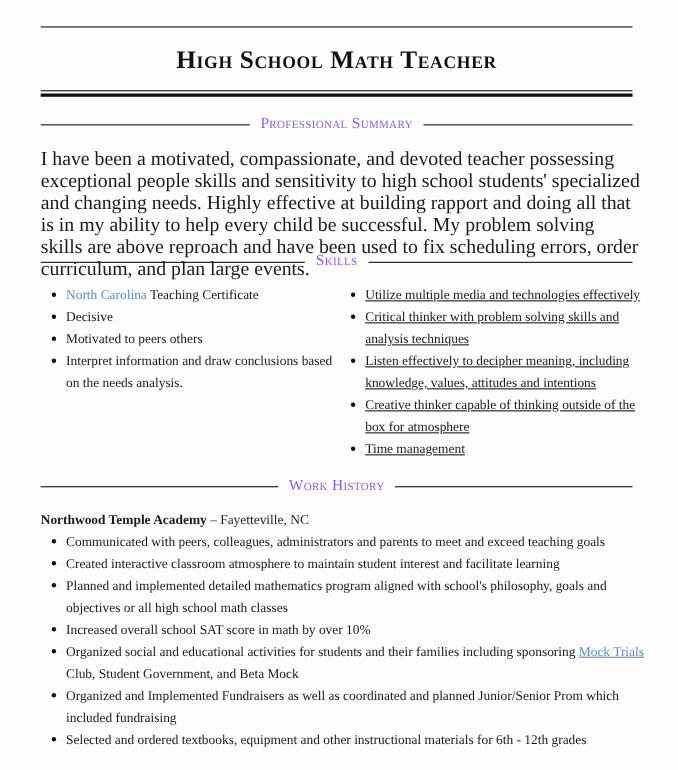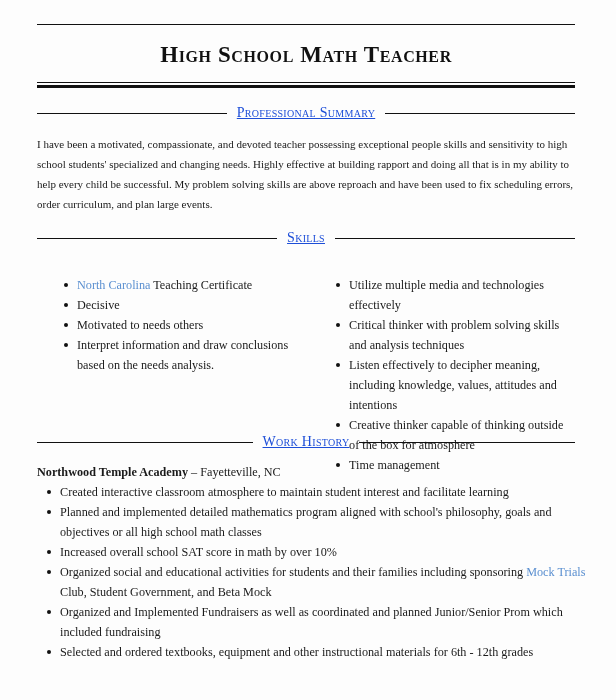--- a/index.html
+++ b/index.html
@@ -68,47 +68,46 @@
     .section-head .line {
       flex: 1;
       border-top: 1px solid #111;
       height: 0;
     }
     .section-head .label {
       padding: 0 10px;
       font-variant: small-caps;
       font-size: 14px;
       letter-spacing: 0.3px;
-      color: #1d4ed8;
+      color: #8b5cf6;
       white-space: nowrap;
-      text-decoration: underline;
     }
     .summary {
       position: absolute;
       left: 0;
       top: 134px;
       width: 545px;
       line-height: 20px;
-      font-size: 11px;
+      font-size: 18px;
       margin: 0;
     }
     .skills {
       position: absolute;
       left: 0;
       top: 258px;
       width: 545px;
       display: flex;
     }
     .skills ul {
-      margin: 17px;
+      margin: 0;
       padding: 0;
       list-style: none;
     }
     .skills ul.col-left { width: 272px; }
-    .skills ul.col-right { width: 273px; }
+    .skills ul.col-right { width: 273px; text-decoration: underline; }
     ul.bullets li {
       position: relative;
       padding-left: 23px;
       line-height: 20px;
     }
     ul.bullets li::before {
       content: "";
       position: absolute;
       left: 10px;
       top: 8px;
@@ -154,21 +153,21 @@
 
   <div class="section-head" style="top:228px;">
     <span class="line"></span>
     <span class="label">Skills</span>
     <span class="line"></span>
   </div>
   <div class="skills">
     <ul class="bullets col-left">
       <li><a class="link" style="color: rgb(90, 143, 208);">North Carolina</a><span> Teaching Certificate</span></li>
       <li>Decisive</li>
-      <li>Motivated to needs others</li>
+      <li>Motivated to peers others</li>
       <li>Interpret information and draw conclusions based on the needs analysis.</li>
     </ul>
     <ul class="bullets col-right">
       <li>Utilize multiple media and technologies effectively</li>
       <li>Critical thinker with problem solving skills and analysis techniques</li>
       <li>Listen effectively to decipher meaning, including knowledge, values, attitudes and intentions</li>
       <li>Creative thinker capable of thinking outside of the box for atmosphere</li>
       <li>Time management</li>
     </ul>
   </div>
@@ -176,21 +175,22 @@
   <div class="section-head" style="top:432px;">
     <span class="line"></span>
     <span class="label">Work History</span>
     <span class="line"></span>
   </div>
   <div class="job">
     <div class="job-line">
       <b>Northwood Temple Academy</b><span> – Fayetteville, NC</span>
     </div>
     <ul class="bullets">
+      <li>Communicated with peers, colleagues, administrators and parents to meet and exceed teaching goals</li>
       <li>Created interactive classroom atmosphere to maintain student interest and facilitate learning</li>
       <li>Planned and implemented detailed mathematics program aligned with school's philosophy, goals and objectives or all high school math classes</li>
       <li>Increased overall school SAT score in math by over 10%</li>
-      <li><span>Organized social and educational activities for students and their families including sponsoring </span><a class="link" style="color: rgb(90, 143, 208);">Mock Trials</a><span> Club, Student Government, and Beta Mock</span></li>
+      <li><span>Organized social and educational activities for students and their families including sponsoring </span><a class="link" style="color: rgb(90, 143, 208); text-decoration: underline;">Mock Trials</a><span> Club, Student Government, and Beta Mock</span></li>
       <li>Organized and Implemented Fundraisers as well as coordinated and planned Junior/Senior Prom which included fundraising</li>
       <li>Selected and ordered textbooks, equipment and other instructional materials for 6th - 12th grades</li>
     </ul>
   </div>
 </div>
 
 </body></html>

